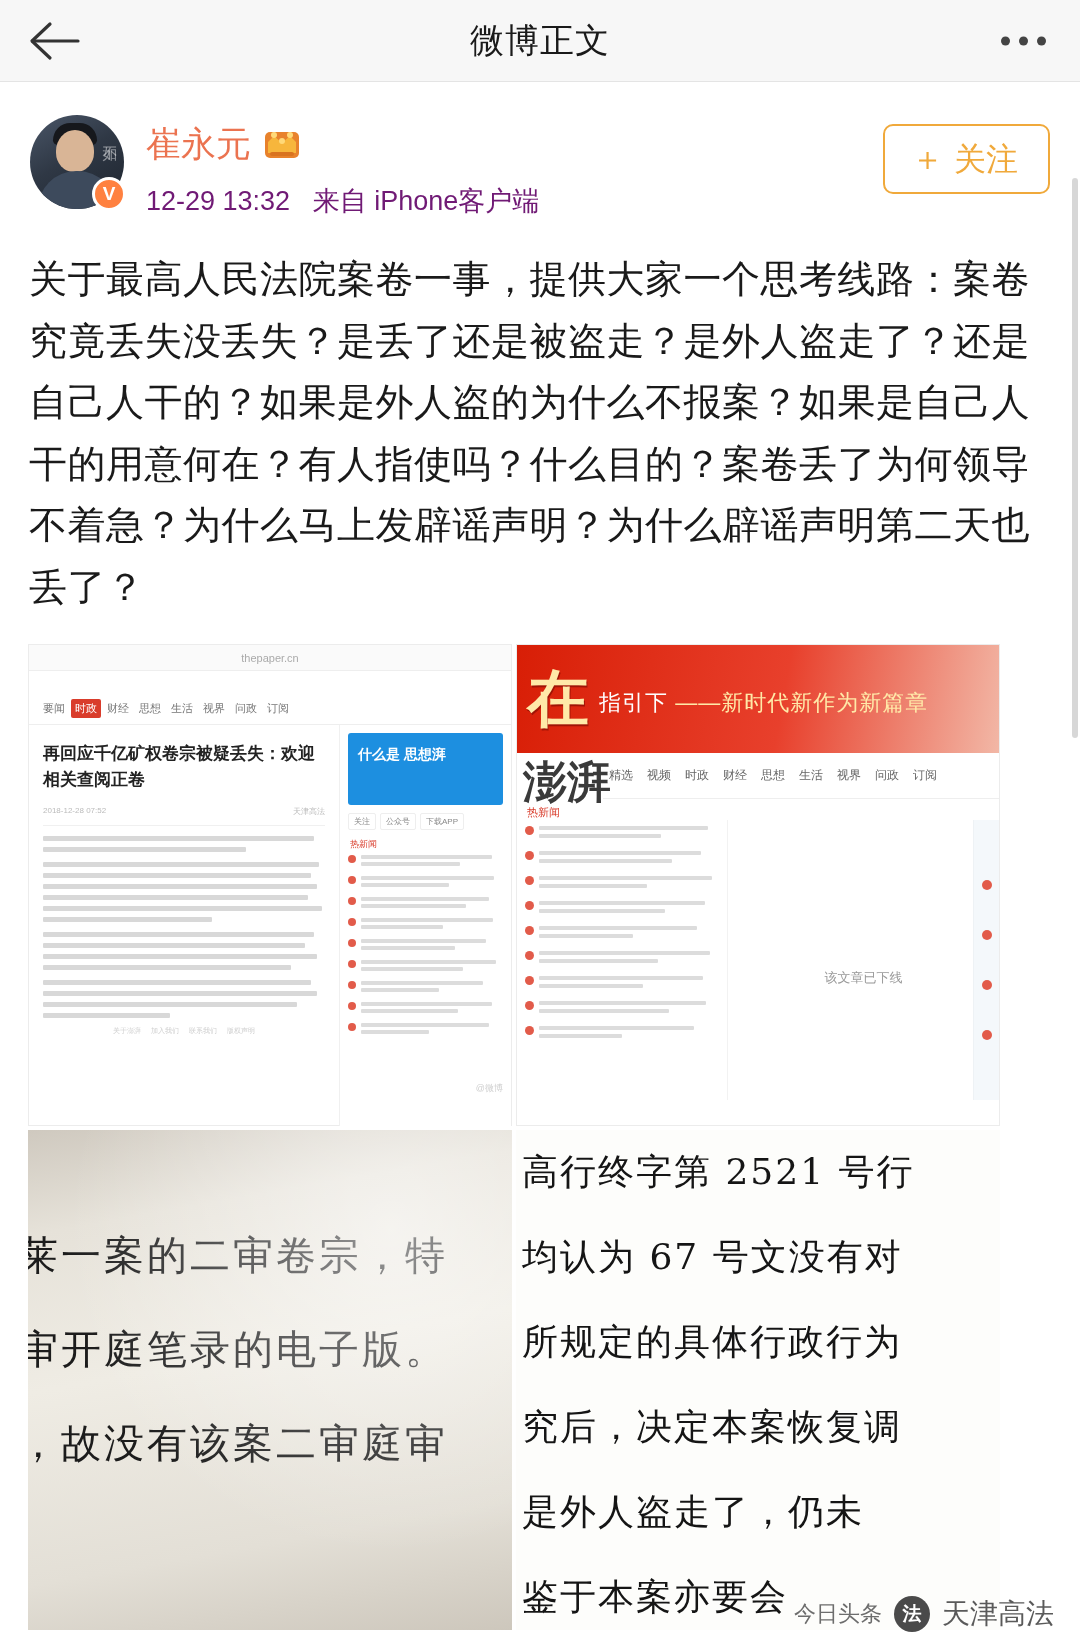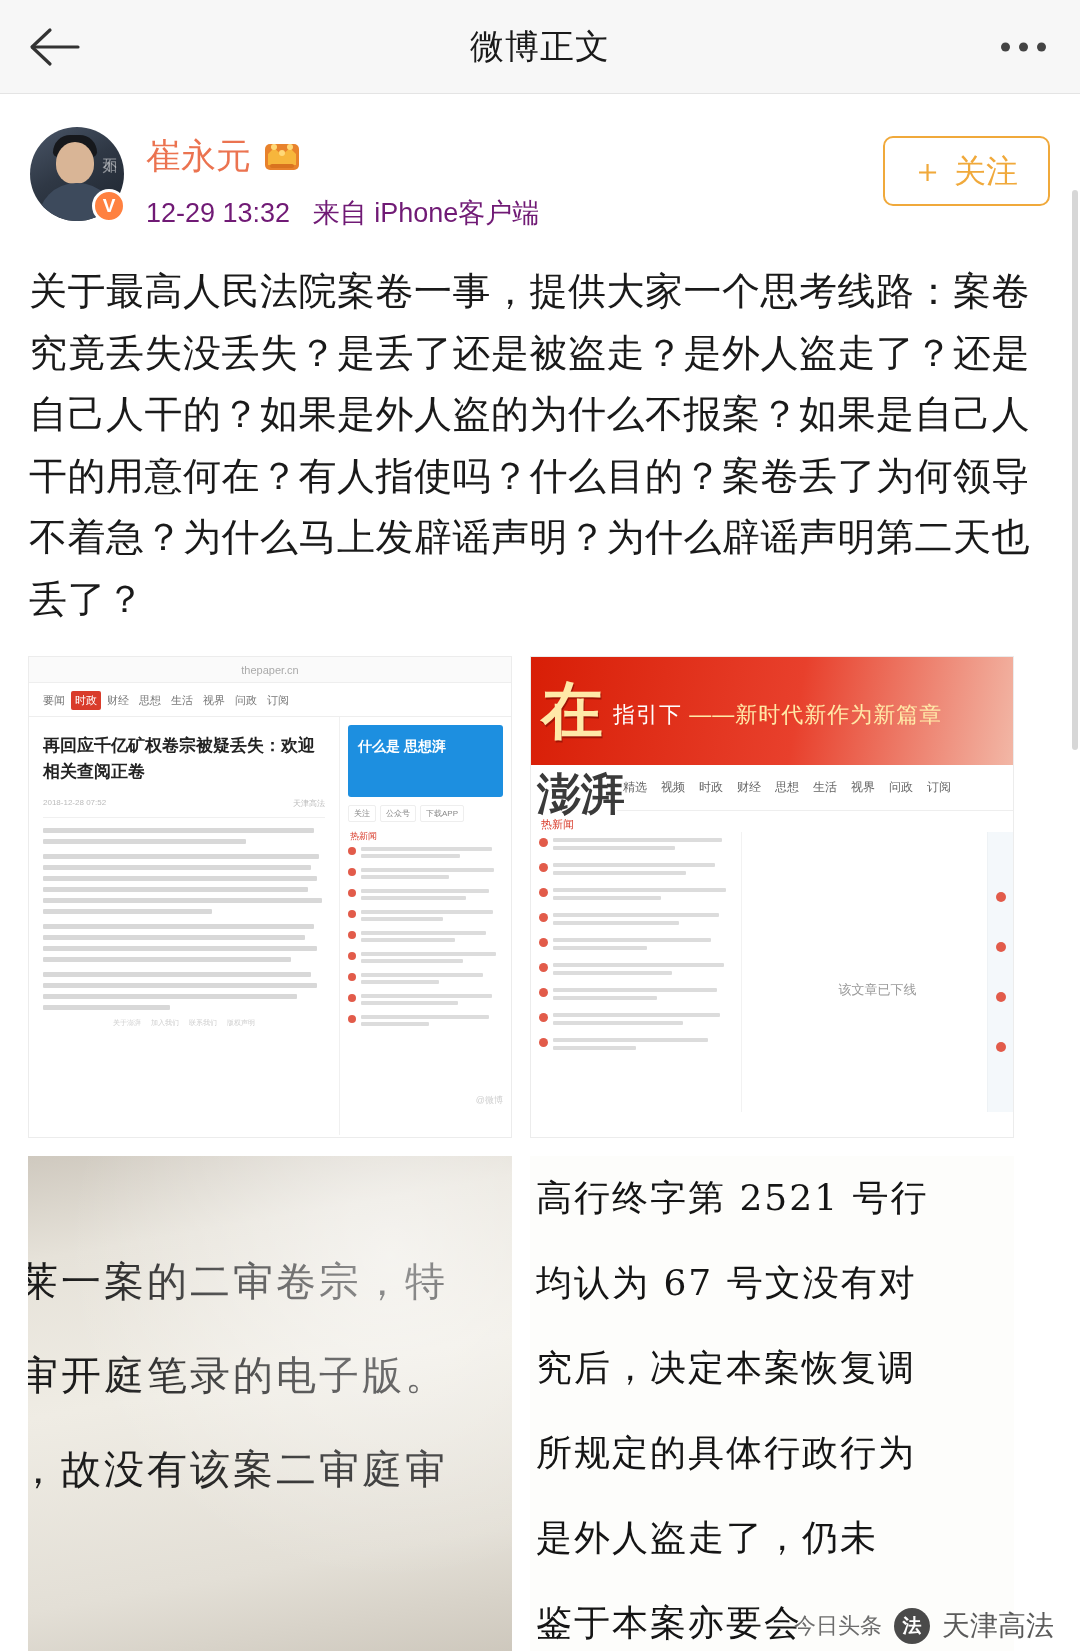--- a/index.html
+++ b/index.html
@@ -12,21 +12,21 @@
   }
   .app {
     position: relative;
     width: 1080px;
     height: 1651px;
     background: #fff;
   }
   
   .navbar {
     position: relative;
-    height: 94px;
+    height: 82px;
     background: #f7f7f7;
     border-bottom: 1px solid #e4e4e4;
     display: flex;
     align-items: center;
     justify-content: center;
   }
   .nav-back {
     position: absolute;
     left: 22px;
     top: 50%;
@@ -194,21 +194,21 @@
     color: #1a1a1a;
     letter-spacing: .5px;
     font-family: "DejaVu Sans", "Liberation Sans", sans-serif;
   }
   
   .img-grid {
     margin-top: 26px;
     display: grid;
     grid-template-columns: 484px 484px;
     grid-template-rows: 482px 500px;
-    gap: 18px;
+    gap: 4px;
     padding-left: 28px;
   }
   .cell { overflow: hidden; position: relative; background: #fff; }
   
   .news {
     background: #fff;
     border: 1px solid #ececec;
     width: 100%; height: 100%;
     position: relative;
   }
@@ -226,20 +226,21 @@
     gap: 2px;
     padding: 8px 6px 6px 10px;
     border-bottom: 1px solid #eee;
     flex-wrap: nowrap;
   }
   .news-tabs span {
     font-size: 11px;
     color: #777;
     padding: 2px 4px;
     white-space: nowrap;
+    margin-top: 20px;
   }
   .news-tabs span.active {
     background: #d93c2b;
     color: #fff;
     border-radius: 2px;
   }
   .news-cols { display: flex; height: calc(100% - 62px); }
   .news-main { width: 310px; padding: 16px 14px 0 14px; }
   .news-title {
     font-size: 17px;
@@ -768,22 +769,22 @@
           <div class="ln" style="top:192px">审开庭笔录的电子版。</div>
           <div class="ln" style="top:286px">，故没有该案二审庭审</div>
           <div class="gl"></div>
         </div>
       </div>
 
       <div class="cell">
         <div class="judge">
           <div class="jl">高行终字第 2521 号行</div>
           <div class="jl">均认为 67 号文没有对</div>
+          <div class="jl">所规定的具体行政行为</div>
           <div class="jl">究后，决定本案恢复调</div>
-          <div class="jl">所规定的具体行政行为</div>
           <div class="jl">是外人盗走了，仍未</div>
           <div class="jl">鉴于本案亦要会</div>
         </div>
       </div>
 
     </div>
 
     <div class="watermark">
       <span class="toutiao">今日头条</span>
       <span class="wm-logo">法</span>

